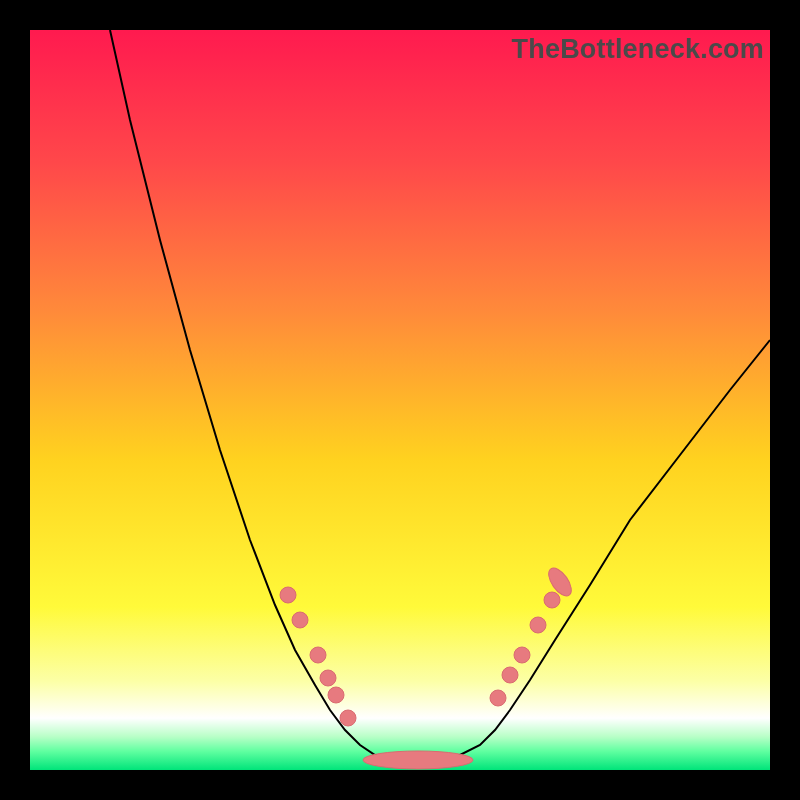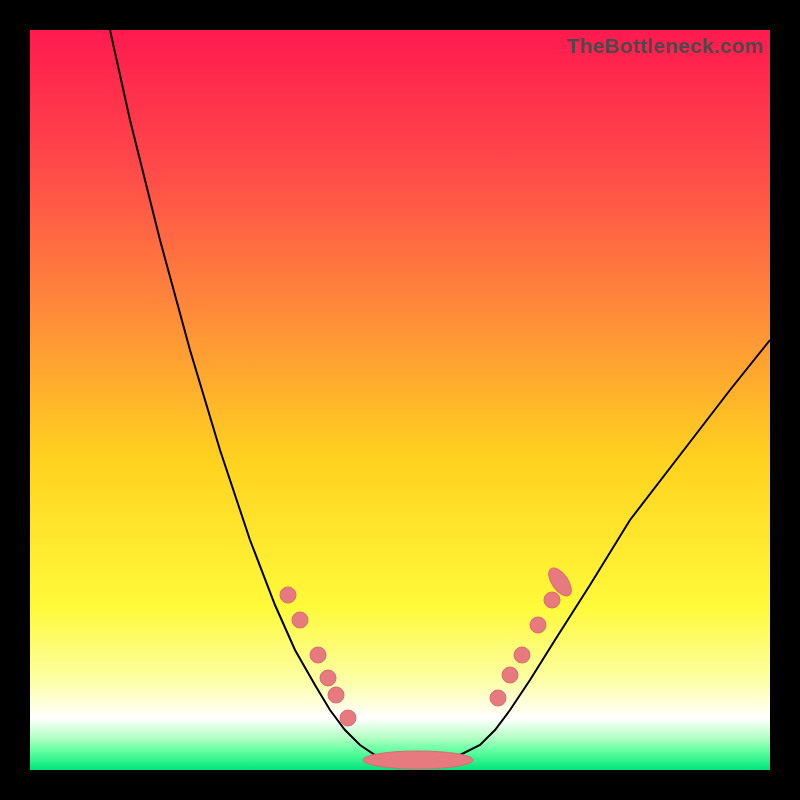--- a/index.html
+++ b/index.html
@@ -26,21 +26,21 @@
     overflow: hidden;
   }
   .gradient {
     position: absolute;
     inset: 0;
   }
   .watermark {
     position: absolute;
     top: 4px;
     right: 6px;
-    font-size: 21px;
+    font-size: 27px;
     font-weight: 600;
     color: #4a4a4a;
     letter-spacing: 0.2px;
     z-index: 10;
   }
   svg.curve {
     position: absolute;
     inset: 0;
     z-index: 5;
   }

